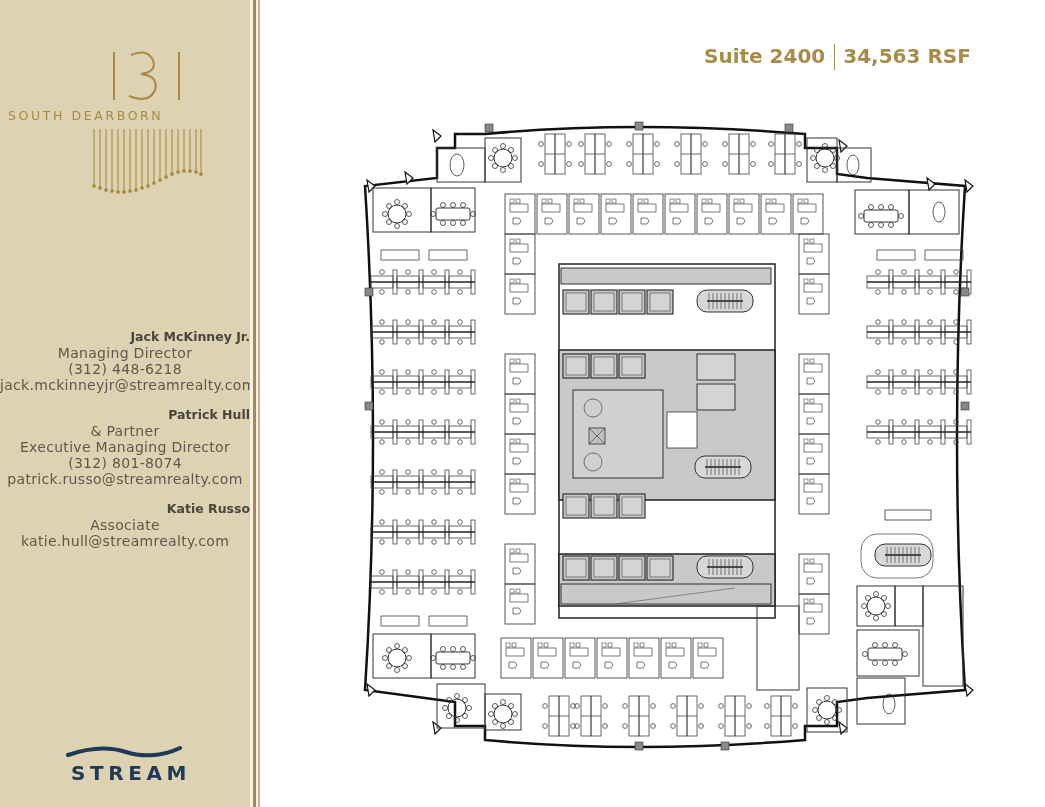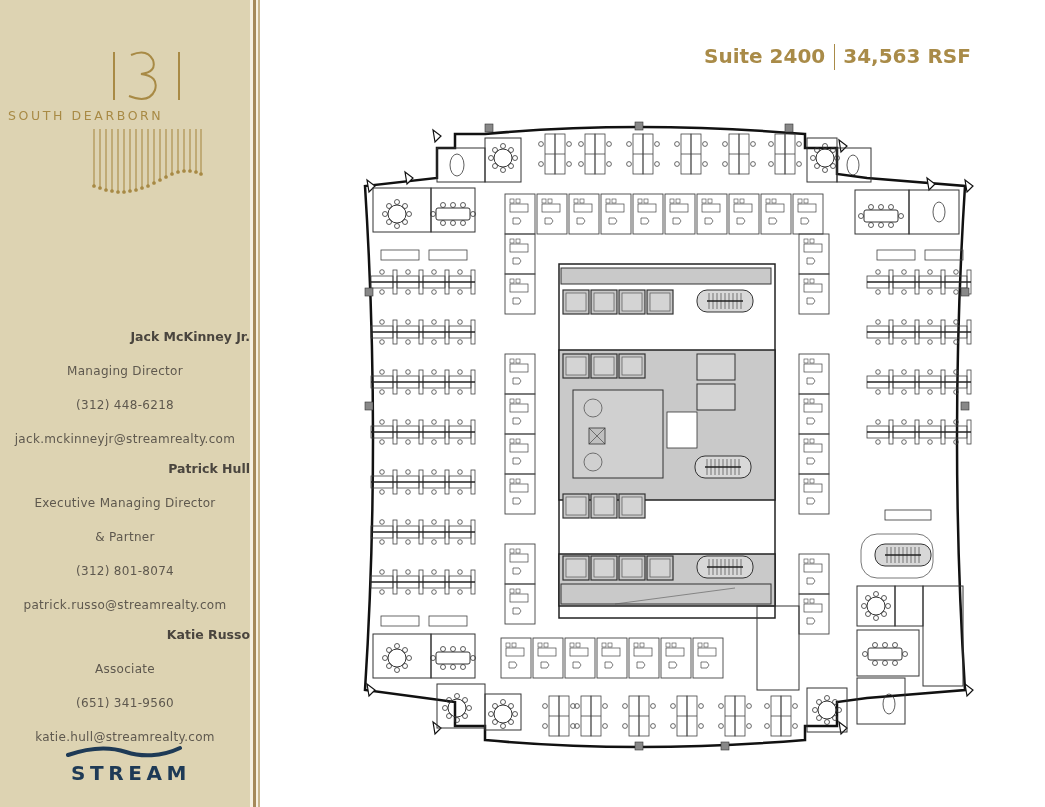--- a/index.html
+++ b/index.html
@@ -32,21 +32,21 @@
     position: absolute; left: 0; width: 250px; top: 328px; text-align: center;
     color: #585249;
   }
   .contact { margin-bottom: 13px; }
   .contact .name {
     font-family: "DejaVu Sans", sans-serif; font-weight: bold;
     font-size: 12.5px; color: #4a453e; line-height: 17px; text-align: right;
   }
   .contact .line {
     font-family: "DejaVu Sans", sans-serif;
-    font-size: 12px; line-height: 16px; color: #5e584e; letter-spacing: 0.3px; margin-top: 18px;
+    font-size: 14px; line-height: 16px; color: #5e584e; letter-spacing: 0.3px;
   }
 
   .stream-logo {
     position: absolute; left: 66px; top: 745px; width: 124px;
   }
   .stream-logo .wave { display: block; }
   .stream-logo .word {
     font-family: "DejaVu Sans", sans-serif; font-weight: bold;
     font-size: 20px; letter-spacing: 4.6px; color: #1e3a56;
     margin-top: 2px; padding-left: 5px;
@@ -124,29 +124,28 @@
 
   <div class="contacts">
     <div class="contact">
       <div class="name">Jack McKinney Jr.</div>
       <div class="line">Managing Director</div>
       <div class="line">(312) 448-6218</div>
       <div class="line">jack.mckinneyjr@streamrealty.com</div>
     </div>
     <div class="contact">
       <div class="name">Patrick Hull</div>
+      <div class="line">&amp; Partner</div>
       <div class="line">Executive Managing Director</div>
-      <div class="line">&amp; Partner</div>
       <div class="line">(312) 801-8074</div>
       <div class="line">patrick.russo@streamrealty.com</div>
     </div>
     <div class="contact">
       <div class="name">Katie Russo</div>
       <div class="line">Associate</div>
-      <div class="line">(651) 341-9560</div>
       <div class="line">katie.hull@streamrealty.com</div>
     </div>
   </div>
 
   <div class="stream-logo">
     <svg class="wave" width="116" height="14" viewBox="0 0 116 14">
       <path d="M2 10 C 25 2, 45 2, 60 7 S 95 12, 114 3" fill="none" stroke="#1e3a56" stroke-width="4" stroke-linecap="round"></path>
     </svg>
     <div class="word">STREAM</div>
   </div>

